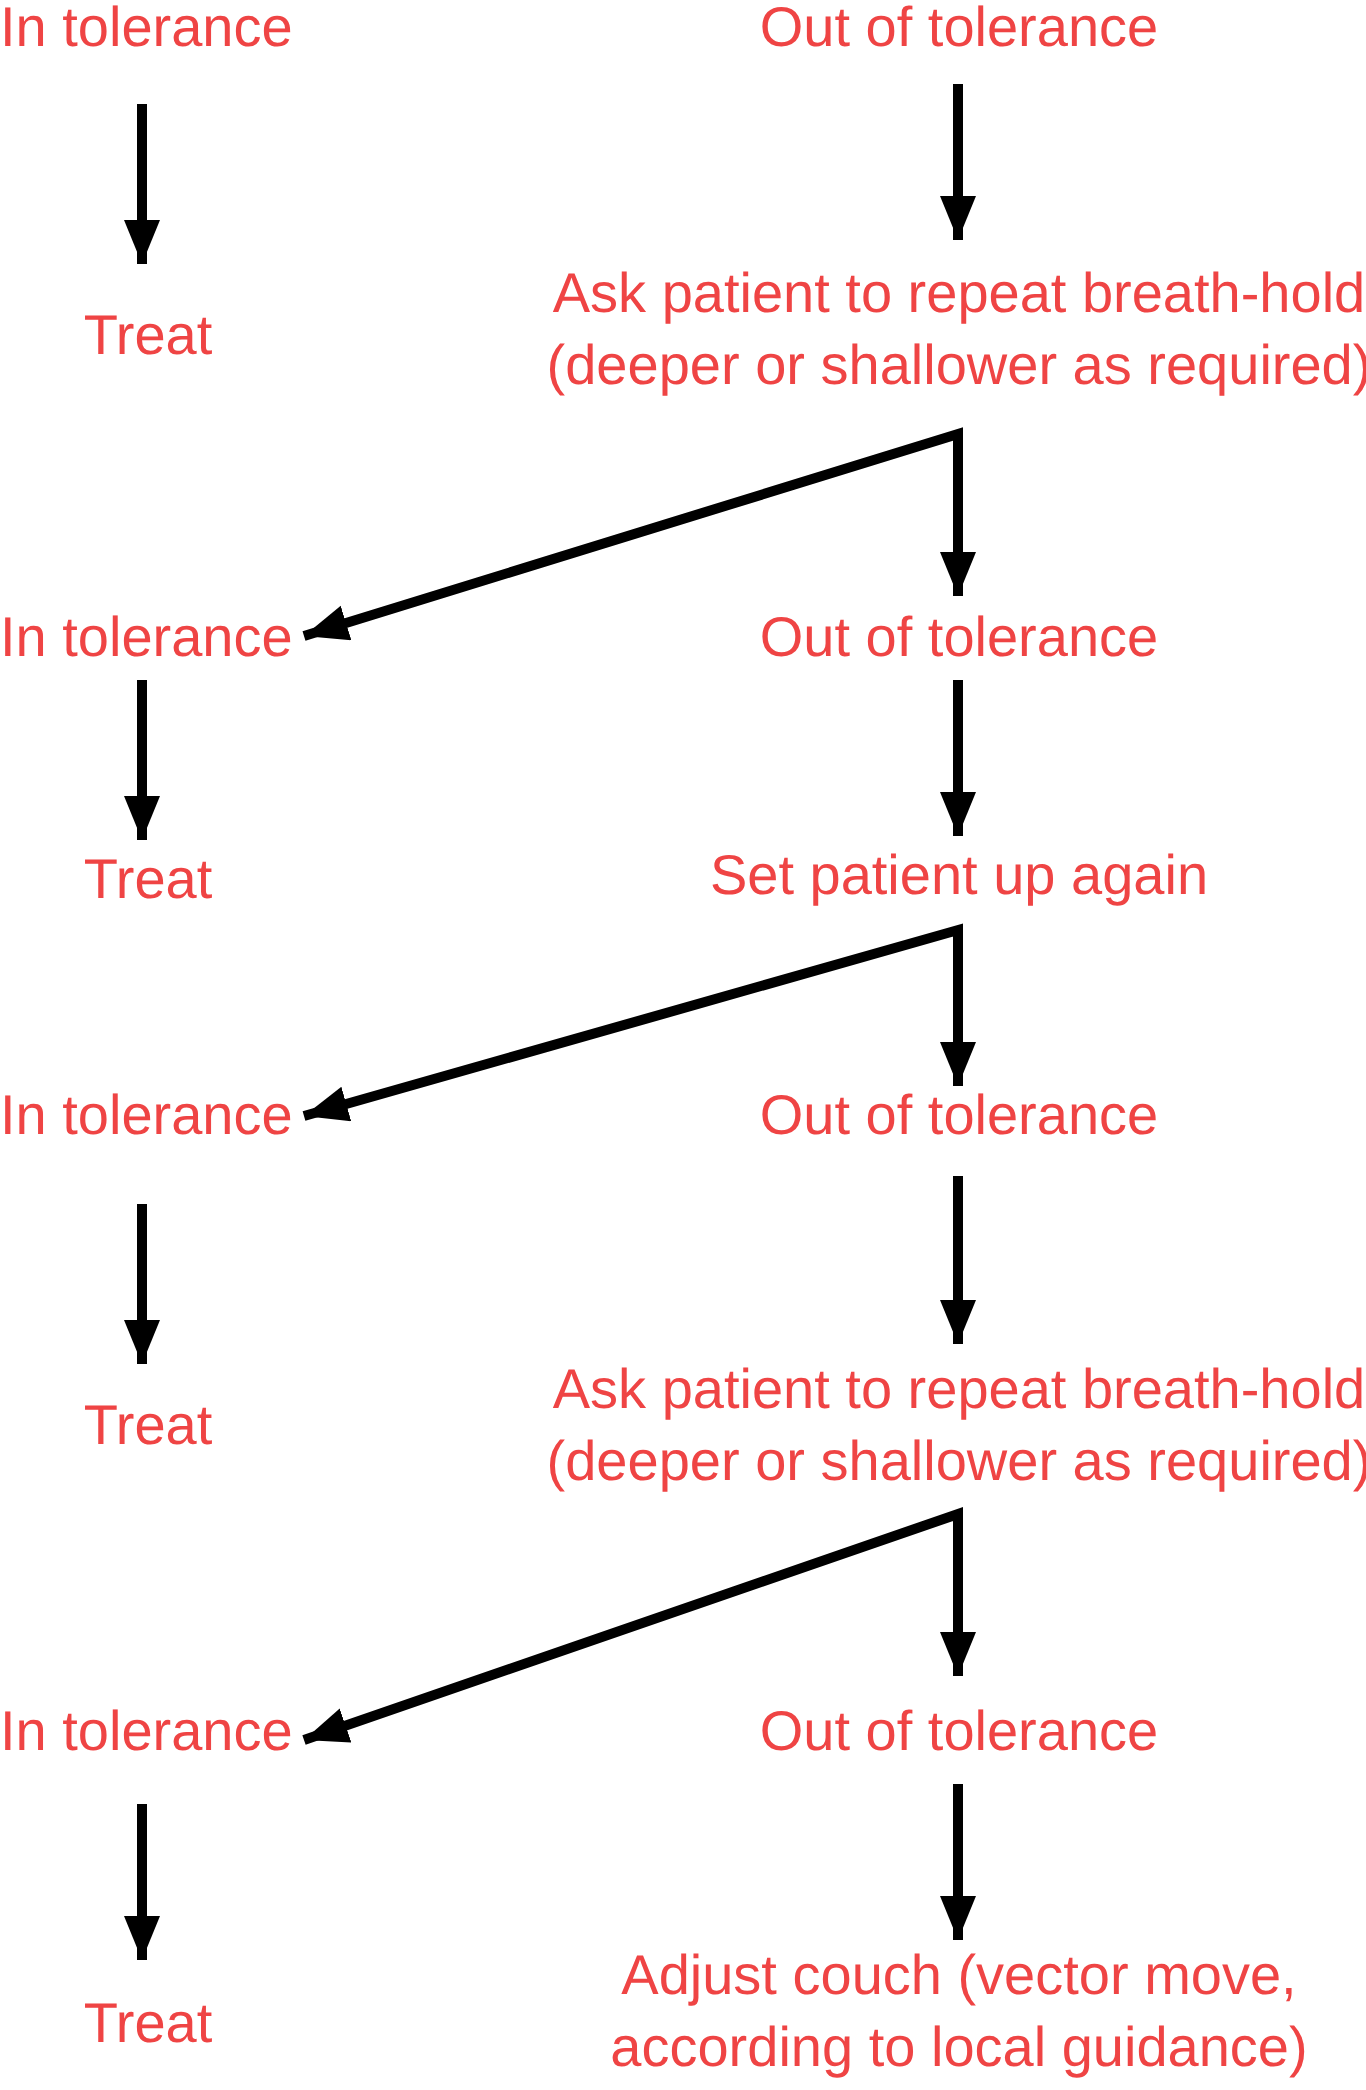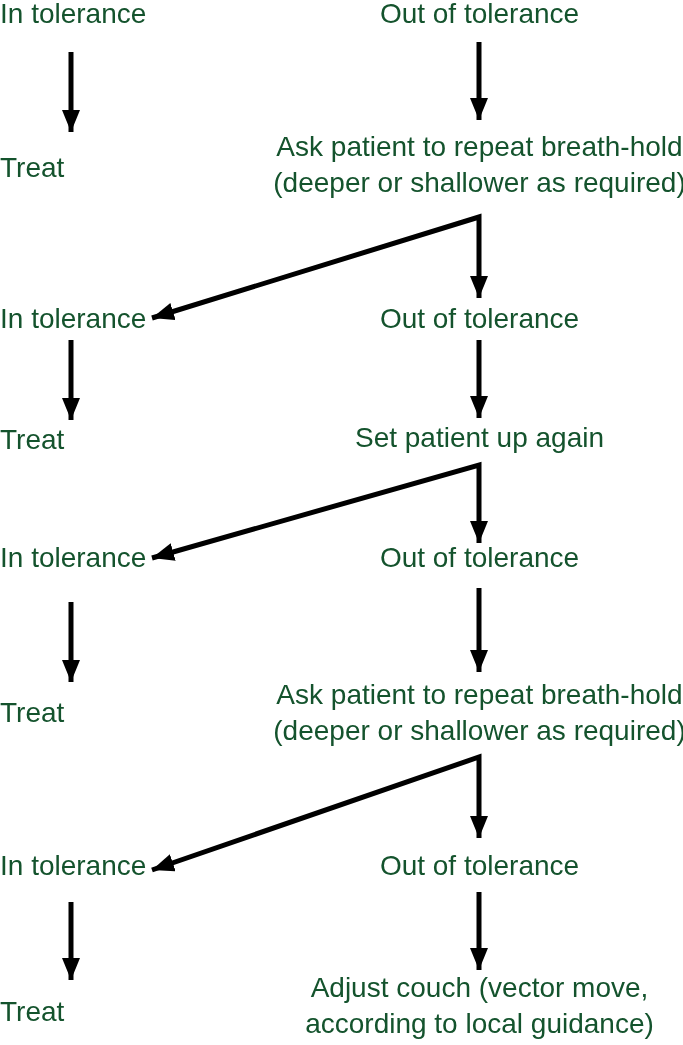--- a/index.html
+++ b/index.html
@@ -6,21 +6,21 @@
     margin: 0;
     padding: 0;
     background: #ffffff;
   }
   .canvas {
     position: relative;
     width: 683px;
     height: 1045px;
     background: #ffffff;
     font-family: "Liberation Sans", sans-serif;
-    color: #14532d;
+    color: #ef4444;
     overflow: hidden;
   }
   .arrows {
     position: absolute;
     left: 0;
     top: 0;
     pointer-events: none;
   }
   .arrows path.ln {
     stroke: #000000;
@@ -28,21 +28,21 @@
     fill: none;
     stroke-linejoin: miter;
   }
   .lbl {
     position: absolute;
     font-size: 28px;
     line-height: 28px;
     white-space: nowrap;
   }
   .left-dec { left: 0px; }
-  .treat { left: 0px; width: 148px; text-align: left; }
+  .treat { left: 0px; width: 148px; text-align: center; }
   .right-dec { left: 238px; width: 483px; text-align: center; }
   .action { left: 238px; width: 483px; text-align: center; line-height: 36px; }
 
   .dec1 { top: 0px; }
   .dec2 { top: 305px; }
   .dec3 { top: 544px; }
   .dec4 { top: 852px; }
 
   .tr1 { top: 154px; }
   .tr2 { top: 426px; }

